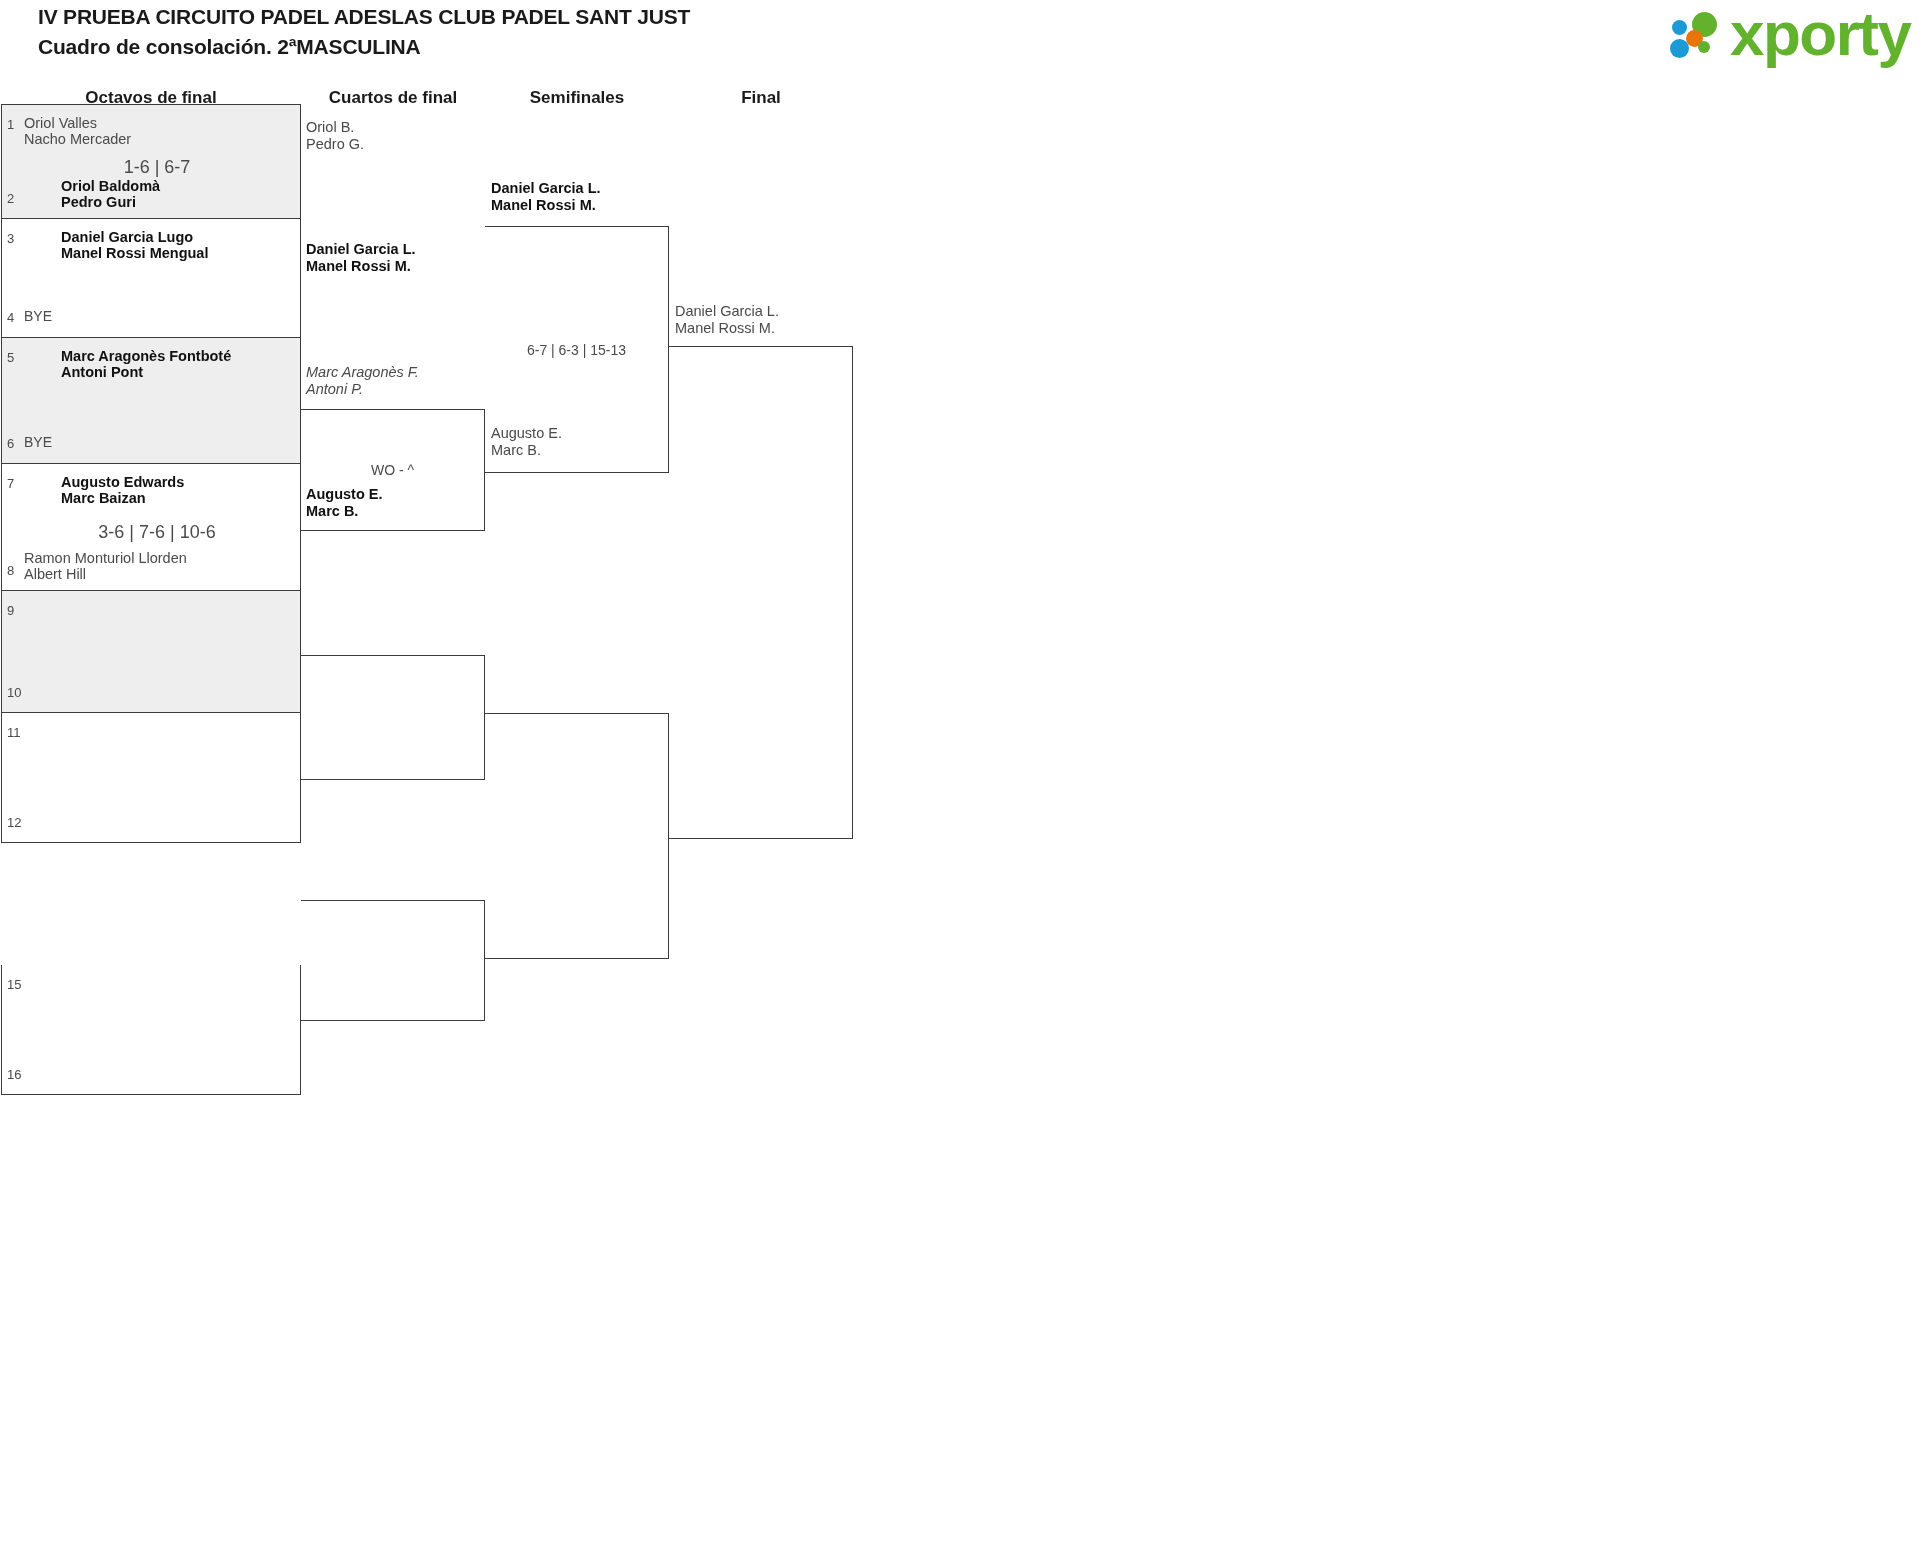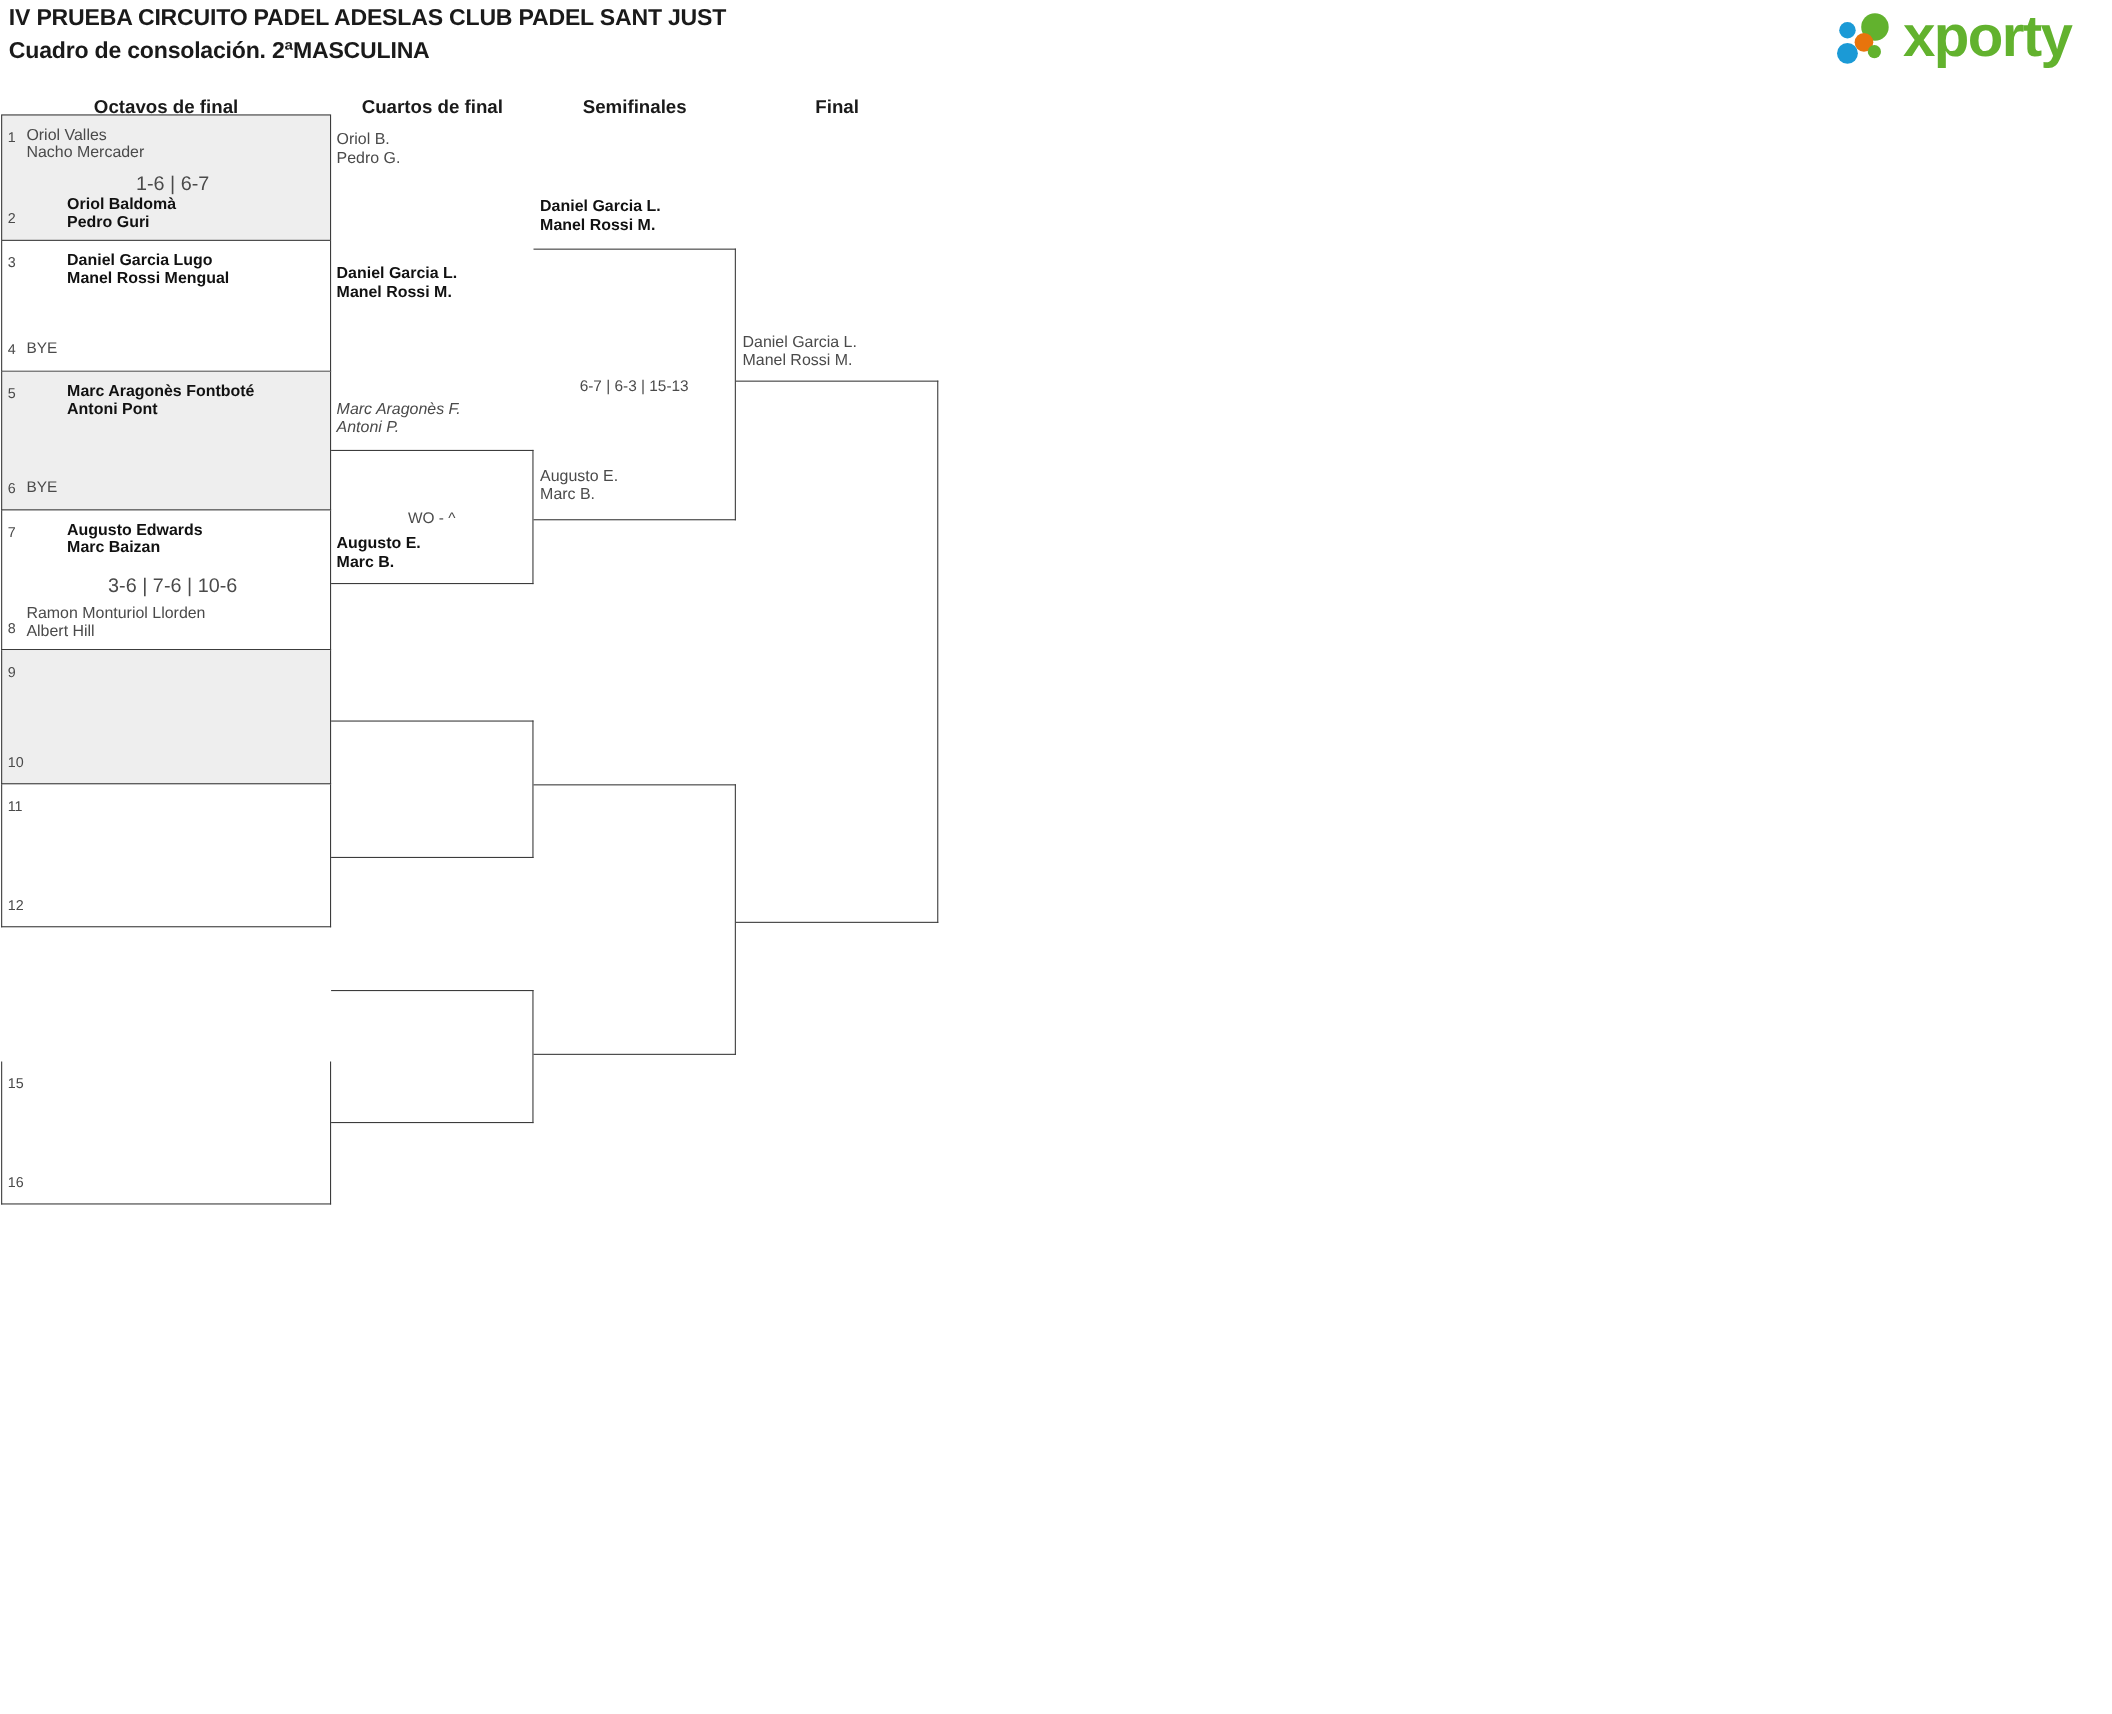--- a/index.html
+++ b/index.html
@@ -25,20 +25,21 @@
     top: 2px;
     width: 1300px;
   }
   .title-line {
     font-size: 21px;
     font-weight: bold;
     color: #1a1a1a;
     line-height: 30px;
     letter-spacing: -0.2px;
     white-space: nowrap;
+    margin-left: 30px;
   }
 
   
   #brand-logo {
     position: absolute;
     right: 22px;
     top: 4px;
     width: 230px;
     height: 60px;
   }
@@ -53,21 +54,21 @@
   .dot-a { left: 4px;  top: 10px; width: 15px; height: 15px; background: #1b9ad6; }
   .dot-b { left: 24px; top: 2px;  width: 25px; height: 25px; background: #62b22e; }
   .dot-c { left: 18px; top: 20px; width: 17px; height: 17px; background: #e8740c; }
   .dot-d = {}
   .dot-e { left: 2px;  top: 29px; width: 19px; height: 19px; background: #1b9ad6; }
   .dot-f { left: 30px; top: 31px; width: 12px; height: 12px; background: #62b22e; }
   #brand-logo .wordmark {
     position: absolute;
     left: 62px;
     top: 0px;
-    font-size: 53px;
+    font-size: 62px;
     font-weight: bold;
     color: #62b22e;
     letter-spacing: -1.5px;
     line-height: 60px;
   }
 
   
   .round-header {
     position: absolute;
     font-size: 17px;

